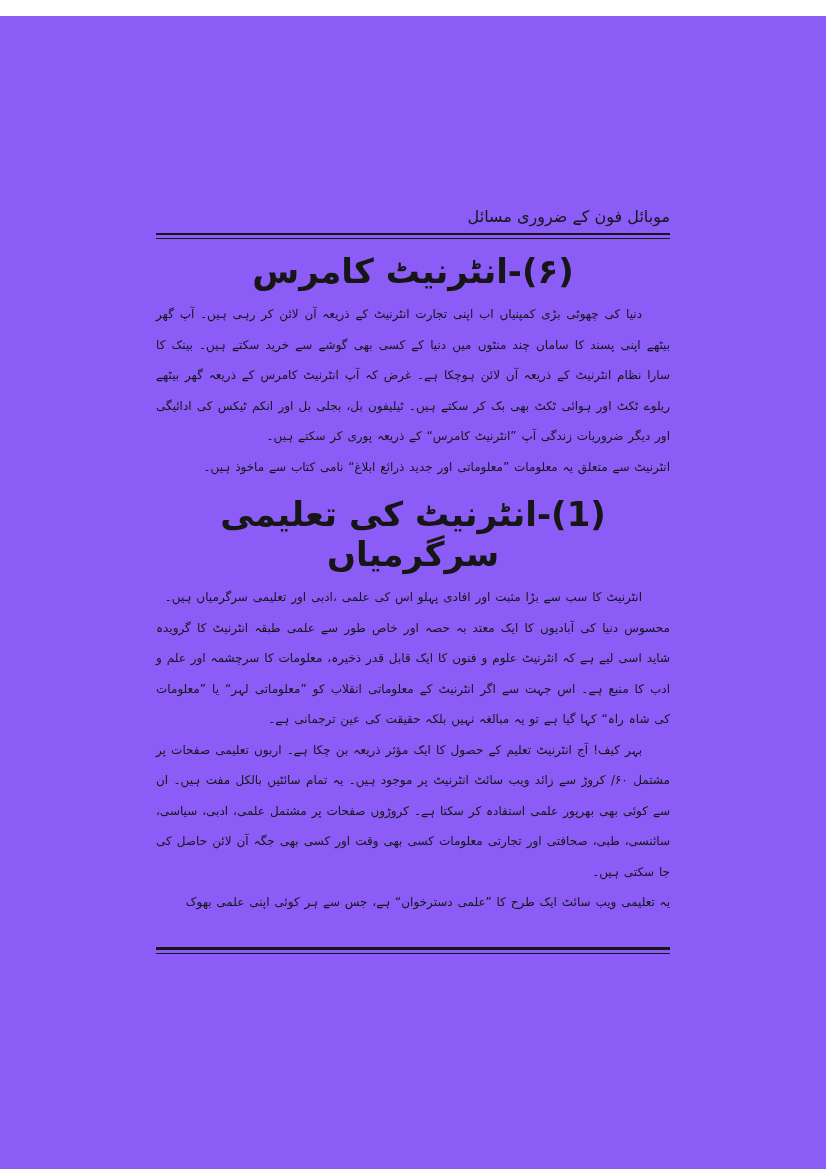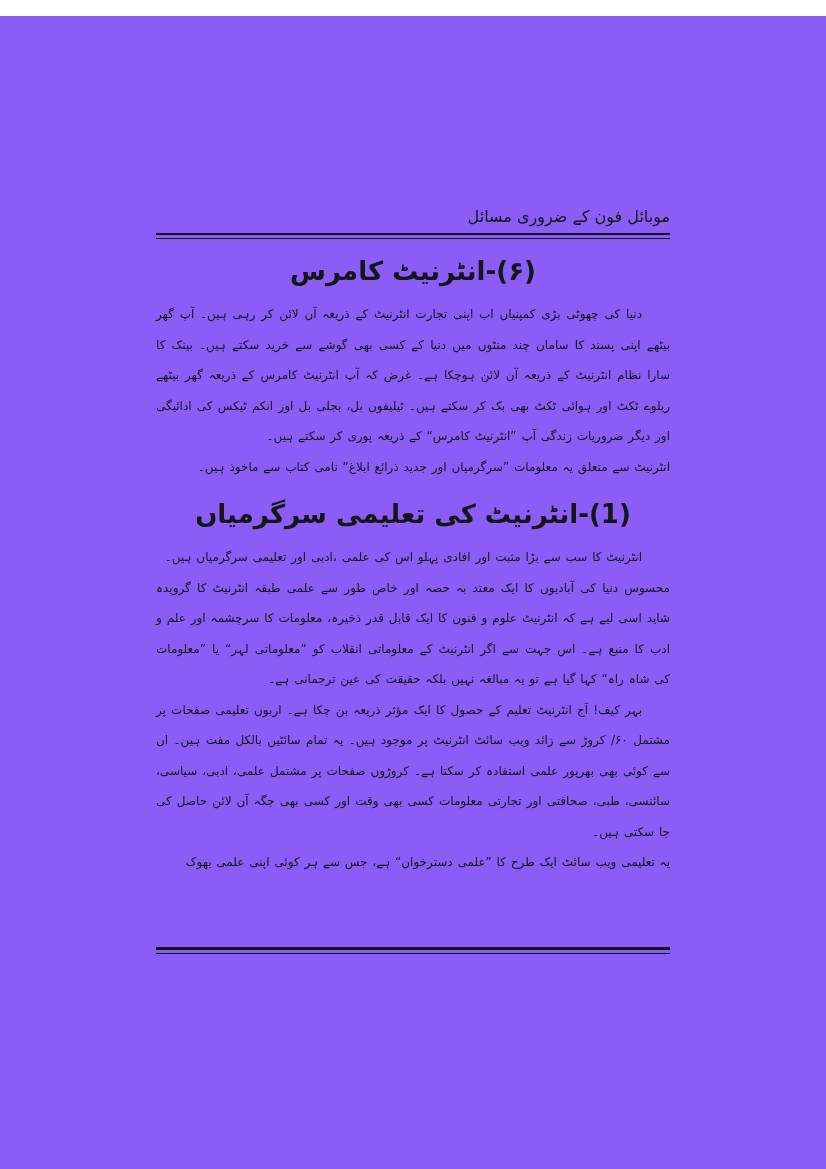--- a/index.html
+++ b/index.html
@@ -29,21 +29,21 @@
     line-height: 22px;
     padding-bottom: 5px;
     font-weight: 500;
   }
   .rule-double {
     height: 3px;
     border-top: 2px solid #161616;
     border-bottom: 1px solid #161616;
   }
   .section-heading {
-    font-size: 26px;
+    font-size: 34px;
     font-weight: bold;
     text-align: center;
     line-height: 40px;
     margin: 12px 0 8px 0;
   }
   .para {
     font-size: 12px;
     line-height: 30.5px;
     text-align: justify;
     text-align-last: right;
@@ -81,21 +81,21 @@
 
     <div class="running-head">موبائل فون کے ضروری مسائل</div>
 
     <div class="rule-double"></div>
 
     <div class="section-heading">(۶)-انٹرنیٹ کامرس</div>
 
     <p class="para indent">دنیا کی چھوٹی بڑی کمپنیاں اب اپنی تجارت انٹرنیٹ کے ذریعہ آن لائن کر رہی ہیں۔ آپ گھر بیٹھے اپنی پسند کا سامان چند منٹوں میں دنیا کے کسی بھی گوشے سے خرید سکتے ہیں۔ بینک کا سارا نظام انٹرنیٹ کے ذریعہ آن لائن ہوچکا ہے۔ غرض کہ آپ انٹرنیٹ کامرس کے ذریعہ گھر بیٹھے ریلوے ٹکٹ اور ہوائی ٹکٹ بھی بک کر سکتے ہیں۔ ٹیلیفون بل، بجلی بل اور انکم ٹیکس کی ادائیگی اور دیگر ضروریات زندگی آپ ”انٹرنیٹ کامرس“ کے ذریعہ پوری کر سکتے ہیں۔</p>
 
 
-    <p class="para">انٹرنیٹ سے متعلق یہ معلومات ”سرگرمیاں اور جدید ذرائع ابلاغ“ نامی کتاب سے ماخوذ ہیں۔</p>
+    <p class="para">انٹرنیٹ سے متعلق یہ معلومات ”معلوماتی اور جدید ذرائع ابلاغ“ نامی کتاب سے ماخوذ ہیں۔</p>
 
     <div class="section-heading">(1)-انٹرنیٹ کی تعلیمی سرگرمیاں</div>
 
     <p class="para indent">انٹرنیٹ کا سب سے بڑا مثبت اور افادی پہلو اس کی علمی ،ادبی اور تعلیمی سرگرمیاں ہیں۔</p>
 
     <p class="para">محسوس دنیا کی آبادیوں کا ایک معتد بہ حصہ اور خاص طور سے علمی طبقہ انٹرنیٹ کا گرویدہ شاید اسی لیے ہے کہ انٹرنیٹ علوم و فنون کا ایک قابل قدر ذخیرہ، معلومات کا سرچشمہ اور علم و ادب کا منبع ہے۔ اس جہت سے اگر انٹرنیٹ کے معلوماتی انقلاب کو ”معلوماتی لہر“ یا ”معلومات کی شاہ راہ“ کہا گیا ہے تو یہ مبالغہ نہیں بلکہ حقیقت کی عین ترجمانی ہے۔</p>
 
 
     <p class="para indent">بہر کیف! آج انٹرنیٹ تعلیم کے حصول کا ایک مؤثر ذریعہ بن چکا ہے۔ اربوں تعلیمی صفحات پر مشتمل ۶۰/ کروڑ سے زائد ویب سائٹ انٹرنیٹ پر موجود ہیں۔ یہ تمام سائٹیں بالکل مفت ہیں۔ ان سے کوئی بھی بھرپور علمی استفادہ کر سکتا ہے۔ کروڑوں صفحات پر مشتمل علمی، ادبی، سیاسی، سائنسی، طبی، صحافتی اور تجارتی معلومات کسی بھی وقت اور کسی بھی جگہ آن لائن حاصل کی جا سکتی ہیں۔</p>
 

